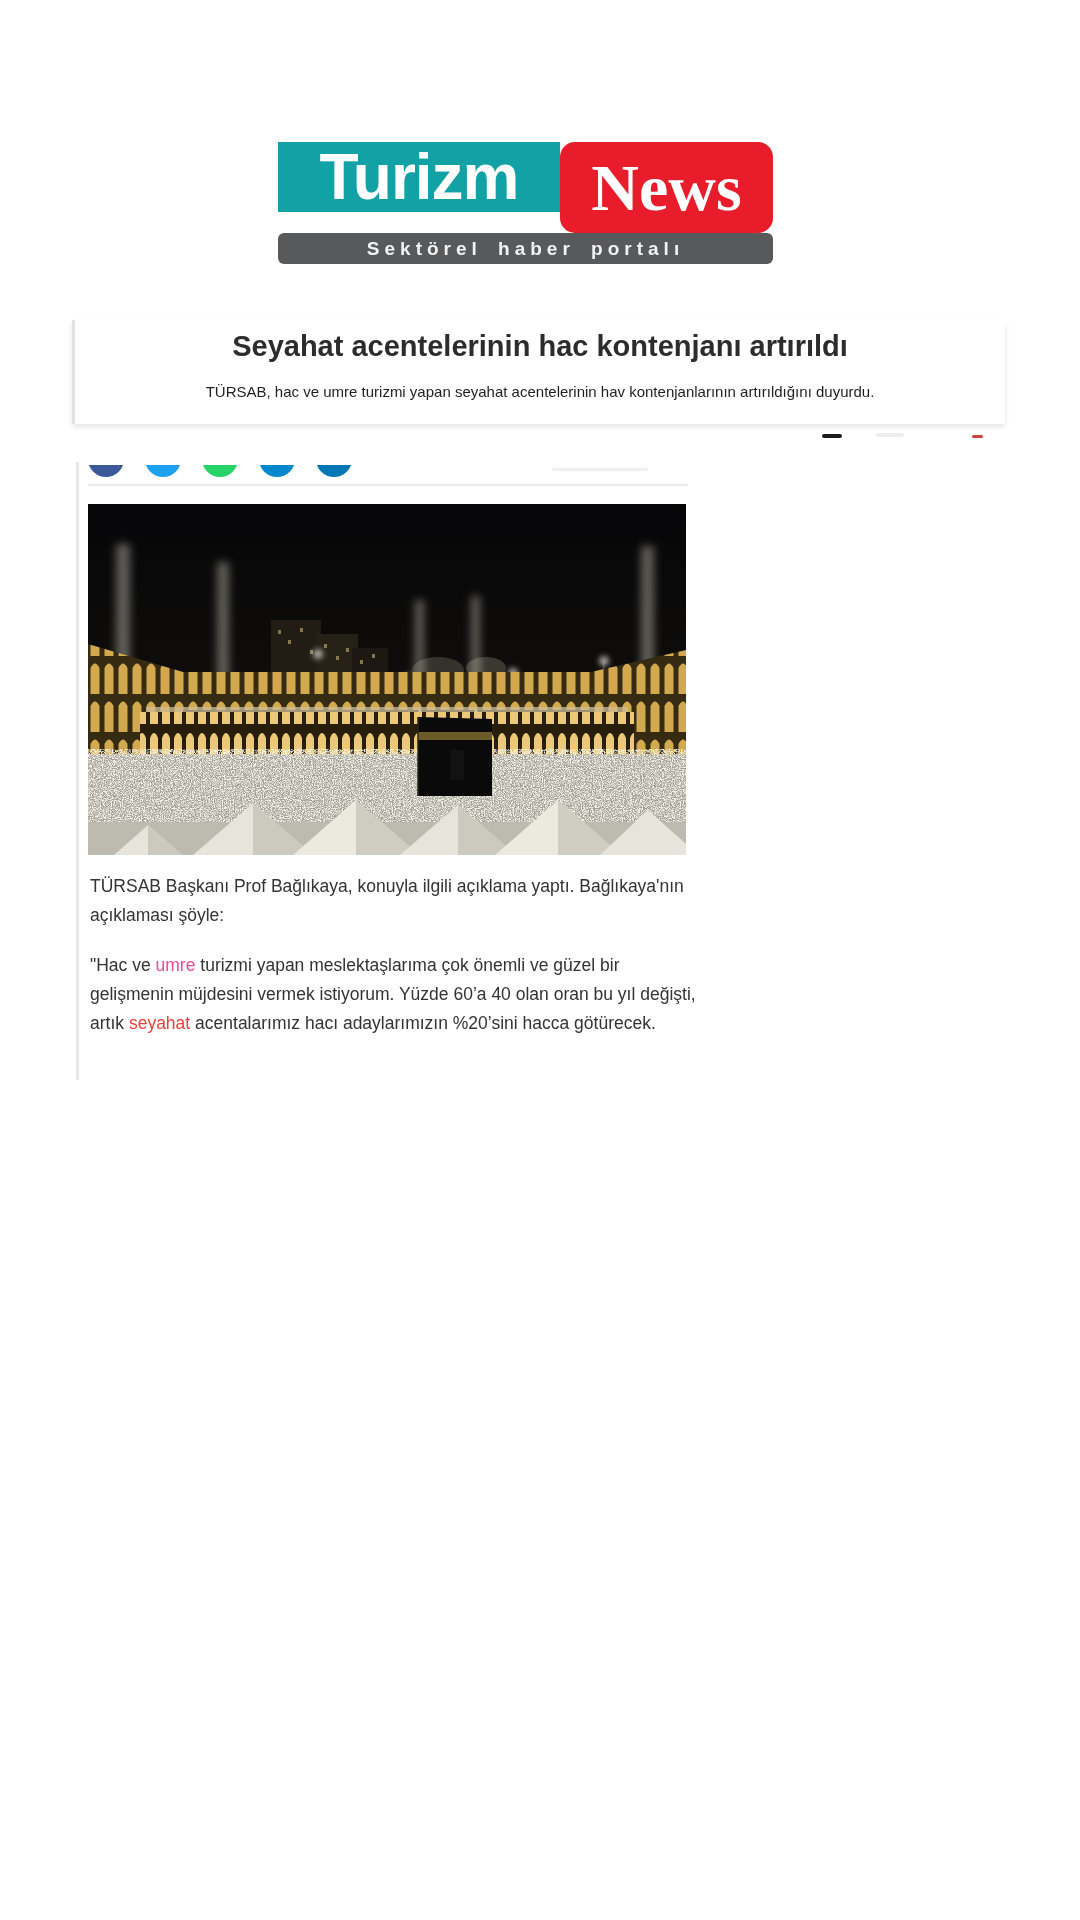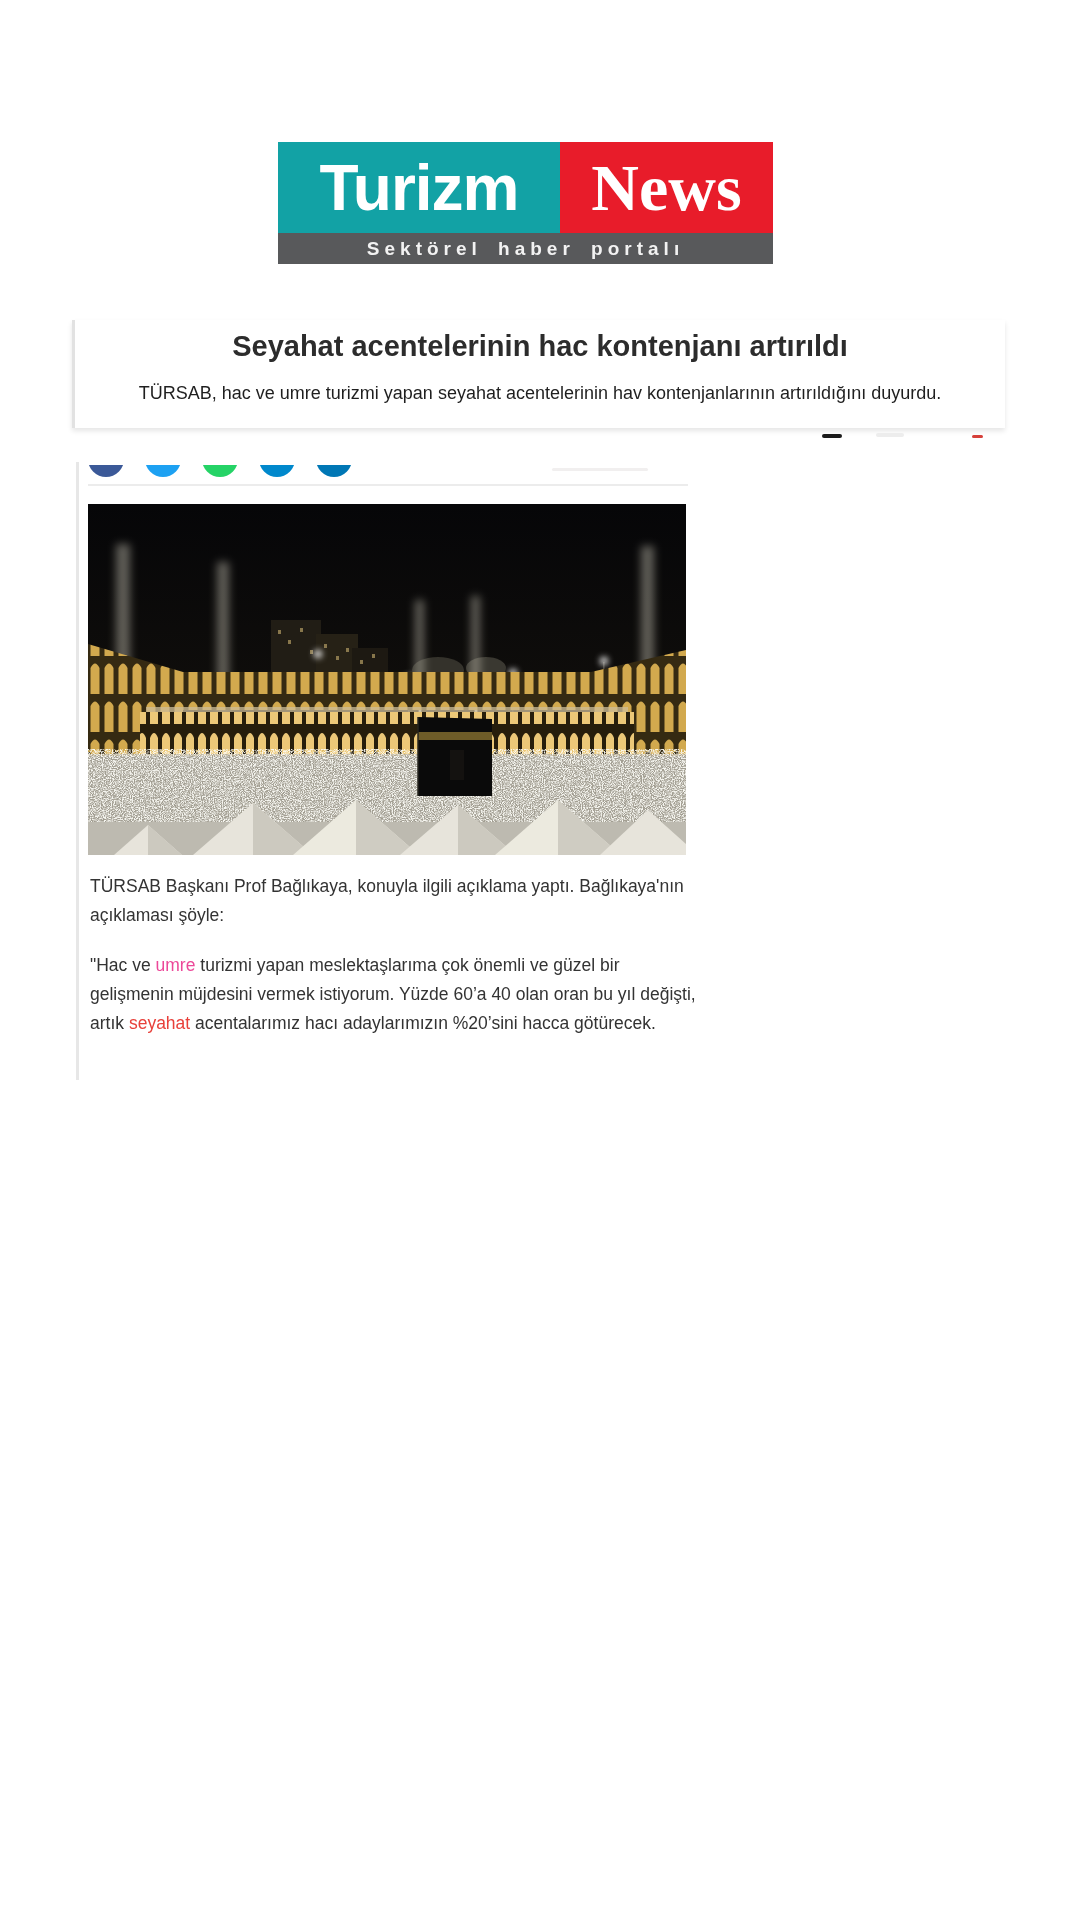--- a/index.html
+++ b/index.html
@@ -6,49 +6,49 @@
   body{
     width:1080px;height:1920px;position:relative;background:#ffffff;
     font-family:"Liberation Sans","DejaVu Sans",sans-serif;overflow:hidden;
   }
   .abs{position:absolute;}
 
   
   .logo-wrap{left:278px;top:142px;width:495px;}
   .logo-row{display:flex;height:91px;}
   .logo-turizm{
-    width:282px;height:91px;background:#12a2a5;color:#ffffff;
+    width:282px;height:70px;background:#12a2a5;color:#ffffff;
     display:flex;align-items:center;justify-content:center;
     font-size:64px;font-weight:bold;letter-spacing:-1px;
   }
   .logo-news{
     width:213px;height:91px;background:#e81c2a;color:#ffffff;
     display:flex;align-items:center;justify-content:center;
     font-family:"Liberation Serif","DejaVu Serif",serif;
-    font-size:66px;font-weight:bold;
+    font-size:66px;font-weight:bold;border-radius:15px;
   }
   .logo-tagline{
     width:495px;height:31px;background:#58595b;color:#f2f2f2;
     display:flex;align-items:center;justify-content:center;
     font-size:19px;font-weight:bold;letter-spacing:5px;word-spacing:6px;
     white-space:nowrap;
   }
 
   
   .overlay-card{
     left:72px;top:320px;width:930px;background:#ffffff;
     border-left:3px solid #e2e2e2;
     box-shadow:0 3px 5px rgba(0,0,0,0.10);
     padding:10px 0 24px 0;
   }
   .overlay-card h1{
     margin:0;text-align:center;font-size:29px;font-weight:bold;color:#2c2c2c;
   }
   .overlay-card .summary{
-    margin:20px 40px 0 40px;text-align:center;font-size:18px;color:#1f1f1f;
+    margin:20px 40px 0 40px;text-align:center;font-size:15px;color:#1f1f1f;
   }
 
   
   .article-left-border{left:76px;top:462px;width:3px;height:618px;background:#e7e7e7;}
   .share-row{
     left:88px;top:465px;width:300px;height:13px;overflow:hidden;
     display:flex;gap:21px;
   }
   .share-icon{
     width:36px;height:36px;border-radius:50%;flex:0 0 auto;margin-top:-24px;
@@ -71,21 +71,21 @@
   .red-link{cursor:pointer;}
 </style>
 </head>
 <body>
 
 <div class="abs logo-wrap">
   <div class="logo-row">
     <div class="logo-turizm" style="background: rgb(18, 162, 165);">Turizm</div>
     <div class="logo-news" style="background: rgb(232, 28, 42);">News</div>
   </div>
-  <div class="logo-tagline" style="background: rgb(88, 89, 91);">Sektörel haber portalı</div>
+  <div class="logo-tagline" style="background: rgb(88, 89, 91); border-radius: 6px;">Sektörel haber portalı</div>
 </div>
 
 <div class="abs overlay-card">
   <h1>Seyahat acentelerinin hac kontenjanı artırıldı</h1>
   <p class="summary">TÜRSAB, hac ve umre turizmi yapan seyahat acentelerinin hav kontenjanlarının artırıldığını duyurdu.</p>
 </div>
 
 <div class="abs article-left-border"></div>
 <div class="abs share-row">
     <div class="share-icon" style="background: rgb(59, 89, 152);"></div>

